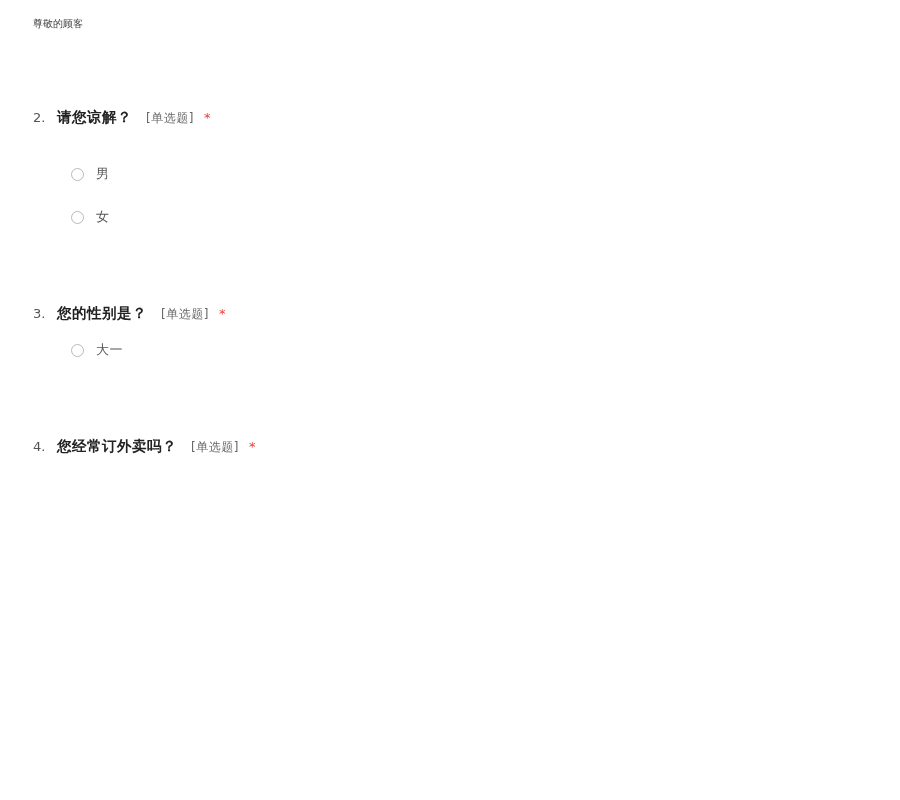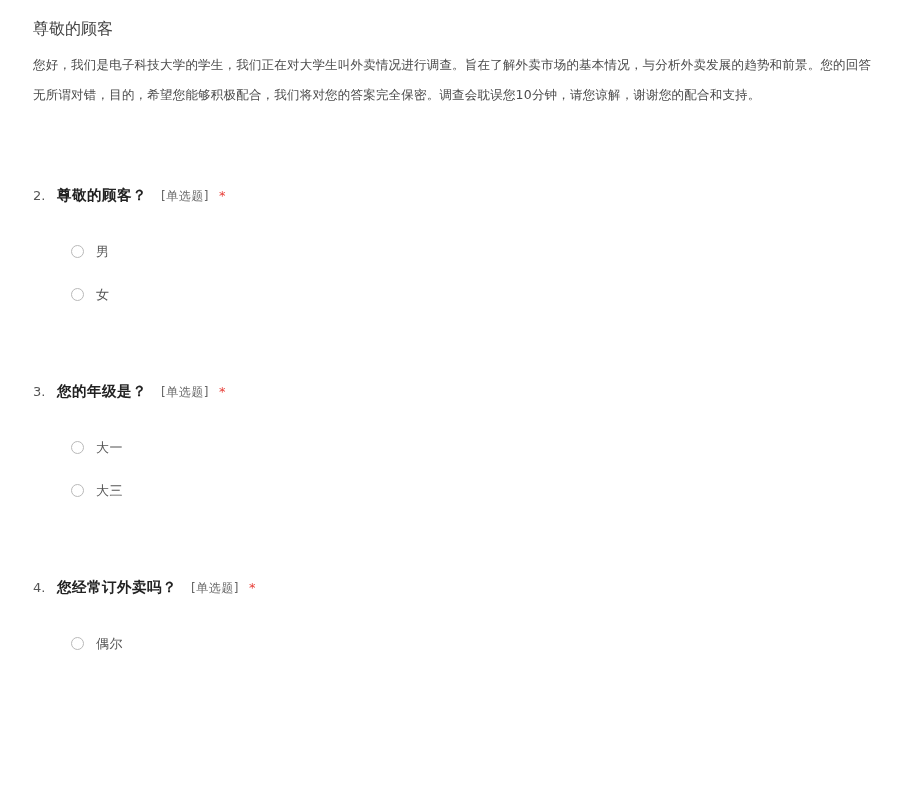--- a/index.html
+++ b/index.html
@@ -16,21 +16,21 @@
     position: relative;
   }
   .page {
     width: 900px;
     height: 800px;
     box-sizing: border-box;
     padding: 0;
     position: relative;
   }
   .intro-title {
-    font-size: 16px;
+    font-size: 10px;
     color: #444444;
     padding: 16px 0 0 33px;
     line-height: 1.6;
     font-weight: normal;
   }
   .intro-body {
     font-size: 12.5px;
     color: #4a4a4a;
     line-height: 2.4;
     padding: 8px 20px 0 33px;
@@ -95,80 +95,69 @@
     flex: none;
     box-sizing: border-box;
   }
   .option-label {
     font-size: 13px;
     color: #555555;
     margin-left: 12px;
     letter-spacing: 0.5px;
   }
   .q2 .options { margin-top: 36px; }
-  .q3 .options { margin-top: 36px; }
+  .q3 .options { margin-top: 16px; }
   .q4 .options { margin-top: 36px; }
 </style>
 </head>
 <body>
 
 <div class="page">
 
   <div class="intro-title">尊敬的顾客</div>
 
-  <div class="intro-body">
-    <p>您好，我们是电子科技大学的学生，我们正在对大学生叫外卖情况进行调查。旨在了解外卖市场的基本情况，与分析外卖发展的趋势和前景。您的回答无所谓对错，目的，希望您能够积极配合，我们将对您的答案完全保密。调查会耽误您10分钟，请您谅解，谢谢您的配合和支持。</p>
-  </div>
 
   <div class="question q2">
     <div class="q-head">
       <span class="q-index">2.</span>
-      <span class="q-title">尊敬的顾客？</span>
+      <span class="q-title">请您谅解？</span>
       <span class="q-type">[单选题]</span>
       <span class="q-required">*</span>
     </div>
     <div class="options">
       <div class="option">
         <span class="radio"></span>
         <span class="option-label">男</span>
       </div>
       <div class="option">
         <span class="radio"></span>
         <span class="option-label">女</span>
       </div>
     </div>
   </div>
 
   <div class="question q3">
     <div class="q-head">
       <span class="q-index">3.</span>
-      <span class="q-title">您的年级是？</span>
+      <span class="q-title">您的性别是？</span>
       <span class="q-type">[单选题]</span>
       <span class="q-required">*</span>
     </div>
     <div class="options">
       <div class="option">
         <span class="radio"></span>
         <span class="option-label">大一</span>
-      </div>
-      <div class="option">
-        <span class="radio"></span>
-        <span class="option-label">大三</span>
       </div>
     </div>
   </div>
 
   <div class="question q4">
     <div class="q-head">
       <span class="q-index">4.</span>
       <span class="q-title">您经常订外卖吗？</span>
       <span class="q-type">[单选题]</span>
       <span class="q-required">*</span>
     </div>
     <div class="options">
-      <div class="option">
-        <span class="radio"></span>
-        <span class="option-label">偶尔</span>
-      </div>
     </div>
   </div>
 
 </div>
 
 </body></html>

